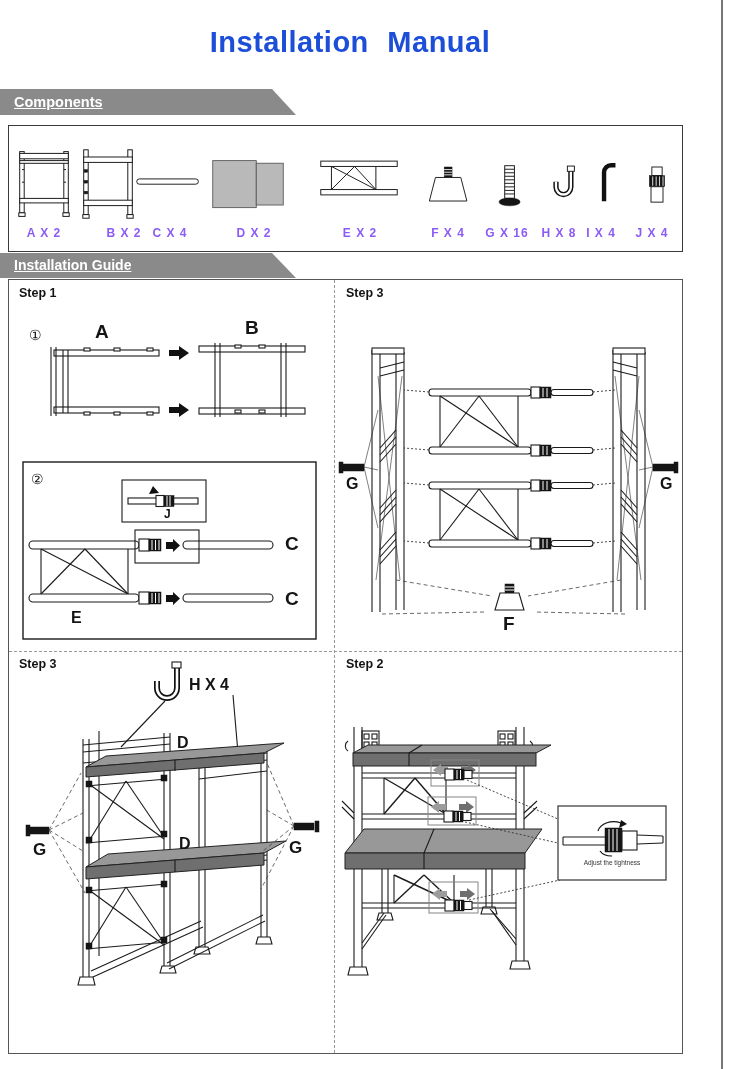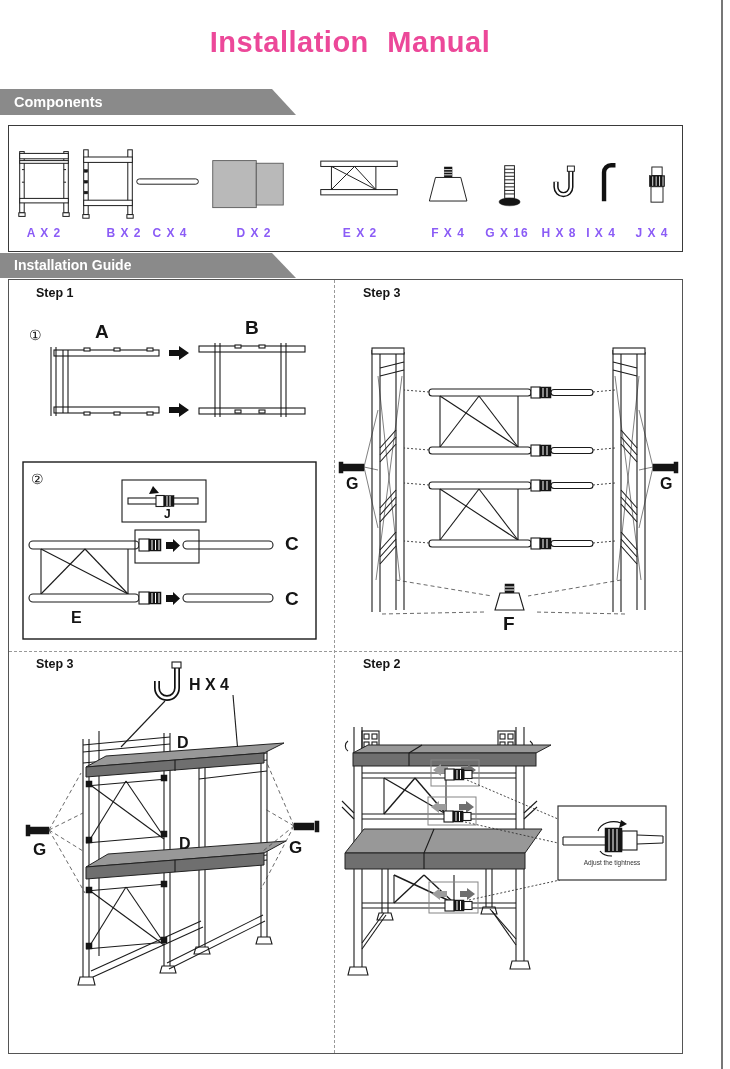--- a/index.html
+++ b/index.html
@@ -1,38 +1,38 @@
 <!DOCTYPE html>
 <html><head>
 <meta charset="utf-8">
 <style>
   html,body{margin:0;padding:0;background:#fff;}
   #page{position:relative;width:730px;height:1069px;background:#fff;overflow:hidden;
         font-family:"Liberation Sans",sans-serif;color:#111;}
   .abs{position:absolute;}
   #title{left:0;top:26px;width:700px;text-align:center;font-size:29px;font-weight:bold;
-         word-spacing:10px;letter-spacing:.5px;color:#ec4899;}
+         word-spacing:10px;letter-spacing:.5px;color:#1d4ed8;}
   .banner{left:0;width:296px;background:#8a8a8a;color:#fff;font-weight:bold;
           clip-path:polygon(0 0,272px 0,296px 100%,0 100%);}
-  .banner span{display:block;padding-left:14px;}
+  .banner span{display:block;padding-left:14px;text-decoration:underline;}
   #banner-components{top:89px;height:26px;font-size:14.5px;line-height:26px;}
   #banner-guide{top:253px;height:25px;font-size:14px;line-height:25px;}
   #components-box{left:8px;top:125px;width:673px;height:125px;border:1.5px solid #3a3a3a;}
   #steps-box{left:8px;top:279px;width:673px;height:773px;border:1.2px solid #555;}
   .divider-v{left:325px;top:0;width:0;height:773px;border-left:1.3px dashed #999;}
   .divider-h{left:0;top:371px;width:673px;height:0;border-top:1.3px dashed #999;}
   #page-border-right{left:721px;top:0;width:1.5px;height:1069px;background:#777;}
   .quad{position:absolute;}
   #q1{left:0;top:0;width:325px;height:371px;}
   #q2{left:325px;top:0;width:348px;height:371px;}
   #q3{left:0;top:371px;width:325px;height:402px;text-align:right;}
   #q4{left:325px;top:371px;width:348px;height:402px;}
   .quad svg{position:absolute;left:0;top:0;}
   .lbl{position:absolute;font-weight:bold;color:#141414;line-height:1;}
-  .step-lbl{font-size:12.5px;margin-left:17px;}
+  .step-lbl{font-size:12.5px;}
   .comp-lbl{position:absolute;top:100px;text-align:center;font-size:12px;font-weight:bold;
             letter-spacing:1px;color:#8b5cf6;}
   .big{font-size:19px;}
   .mid{font-size:16px;}
   .circ{font-size:14px;font-weight:normal;}
   .caption{position:absolute;font-size:6.5px;color:#333;text-align:center;font-weight:normal;}
   
   .ln{stroke:#1b1b1b;stroke-width:1.1;fill:none;}
   .ln2{stroke:#1b1b1b;stroke-width:1.4;fill:none;}
   .thin{stroke:#2a2a2a;stroke-width:0.6;fill:none;}

